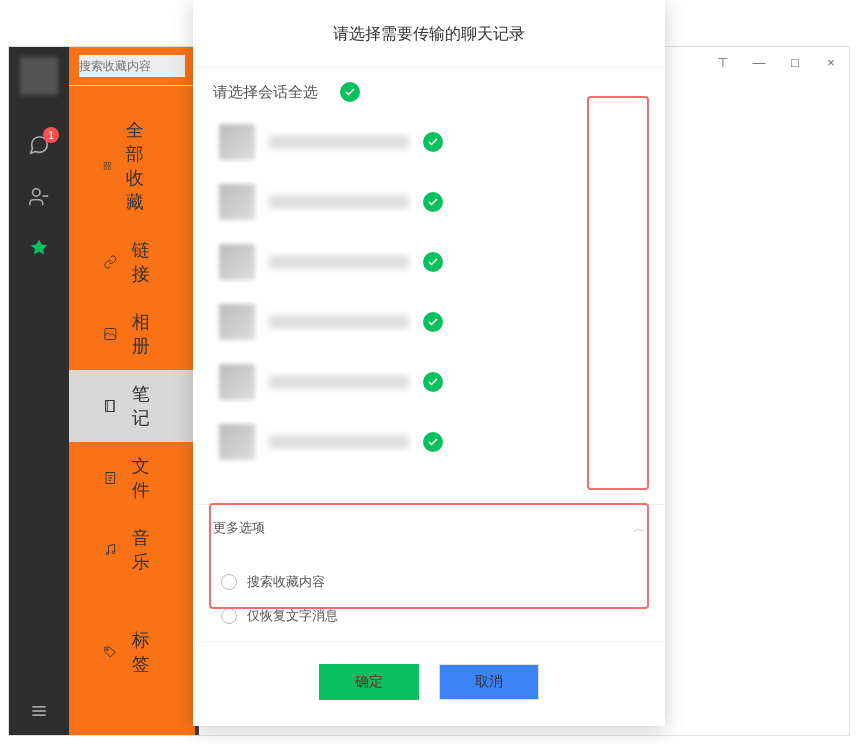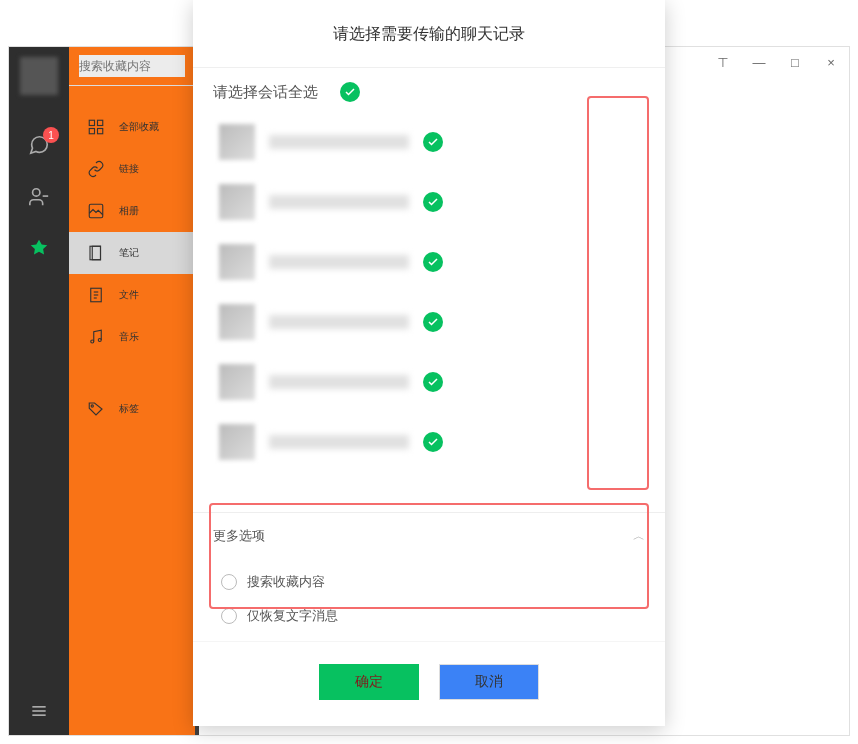--- a/index.html
+++ b/index.html
@@ -78,22 +78,22 @@
       background: #ececec;
       color: #999;
       font-size: 12px;
       padding: 4px 0;
       outline: none;
     }
     .nav-list { padding-top: 20px; }
     .nav-item {
       display: flex;
       align-items: center;
-      padding: 12px 18px;
-      font-size: 10px;
+      padding: 12px 34px;
+      font-size: 18px;
       color: #333;
       cursor: pointer;
       gap: 14px;
     }
     .nav-item.selected { background: #d8d8d8; }
     .nav-item svg { width: 18px; height: 18px; stroke: #333; fill: none; stroke-width: 1.5; }
     .nav-spacer { height: 30px; }
 
     .main-area {
       flex: 1;
@@ -205,21 +205,21 @@
     .more-opts {
       border-top: 1px solid #eee;
       padding: 14px 20px 8px;
       font-size: 13px;
     }
     .more-header {
       display: flex;
       justify-content: space-between;
       align-items: flex-end;
       color: #555;
-      margin-bottom: 20px;
+      margin-bottom: 28px;
     }
     .chevron { color: #aaa; font-size: 12px; }
     .opt-row {
       display: flex;
       align-items: center;
       gap: 10px;
       padding: 8px 8px;
       color: #555;
     }
     .radio-empty {

